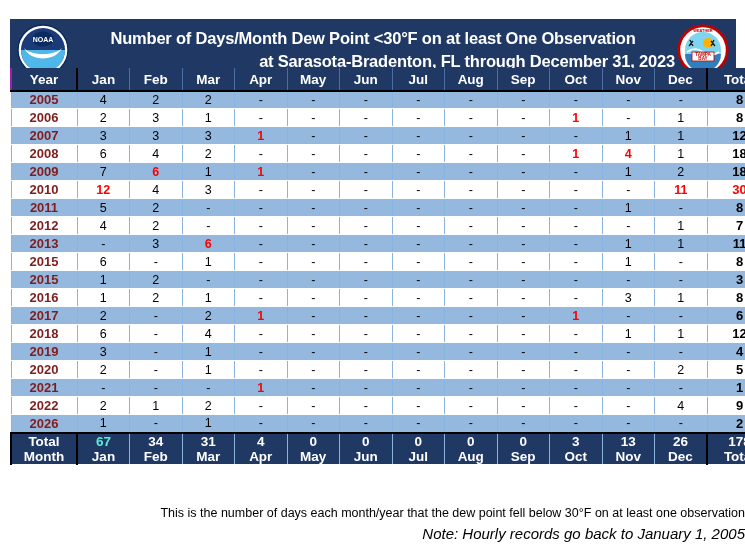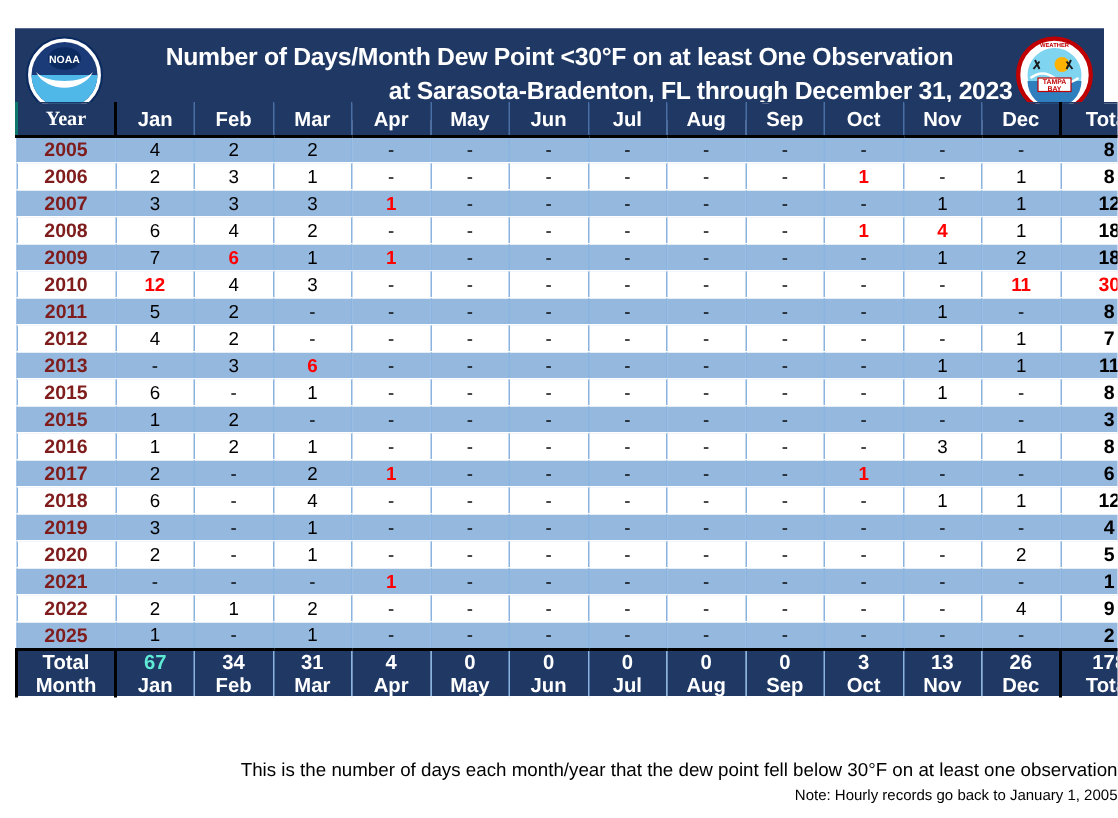--- a/index.html
+++ b/index.html
@@ -89,23 +89,22 @@
     color: #ffffff;
     font-weight: bold;
     font-size: 13.5px;
     height: 22px;
     border-top: 1px solid #1f3864;
     border-bottom: 2px solid #000000;
     border-left: 1px solid #4a6fa5;
     border-right: 1px solid #4a6fa5;
   }
   thead tr.head th.year-h {
-    border-left: 2px solid #0f766e;
+    border-left: 2px solid #a21caf;
     border-right: 2px solid #000000;
-    font-family: Liberation Serif, serif;
   }
   thead tr.head th.total-h {
     border-left: 2px solid #000000;
     border-right: 2px solid #000000;
   }
   thead tr.head th.dec-h { border-right: 2px solid #000000; }
 
   
   tbody tr.odd td  { background: #95b8df; }
   tbody tr.even td { background: #ffffff; }
@@ -161,22 +160,23 @@
     width: 745px;
     text-align: right;
   }
   .note-main {
     font-size: 12.5px;
     color: #000000;
     font-weight: normal;
     line-height: 1.4;
   }
   .note-sub {
-    font-size: 10px;
+    font-size: 15px;
     color: #000000;
+    font-style: italic;
     line-height: 1.5;
     padding-left: 33px;
   }
 </style>
 </head>
 <body>
 
 <div class="page">
 
   <div class="banner">
@@ -533,21 +533,21 @@
           <td class="dash">-</td>
           <td class="dash">-</td>
           <td class="dash">-</td>
           <td class="dash">-</td>
           <td class="dash">-</td>
           <td class="dash">-</td>
           <td class="dec-c">4</td>
           <td class="total-c">9</td>
         </tr>
         <tr class="odd">
-          <td class="year-c">2025</td>
+          <td class="year-c">2026</td>
           <td class="">1</td>
           <td class="dash">-</td>
           <td class="">1</td>
           <td class="dash">-</td>
           <td class="dash">-</td>
           <td class="dash">-</td>
           <td class="dash">-</td>
           <td class="dash">-</td>
           <td class="dash">-</td>
           <td class="dash">-</td>

